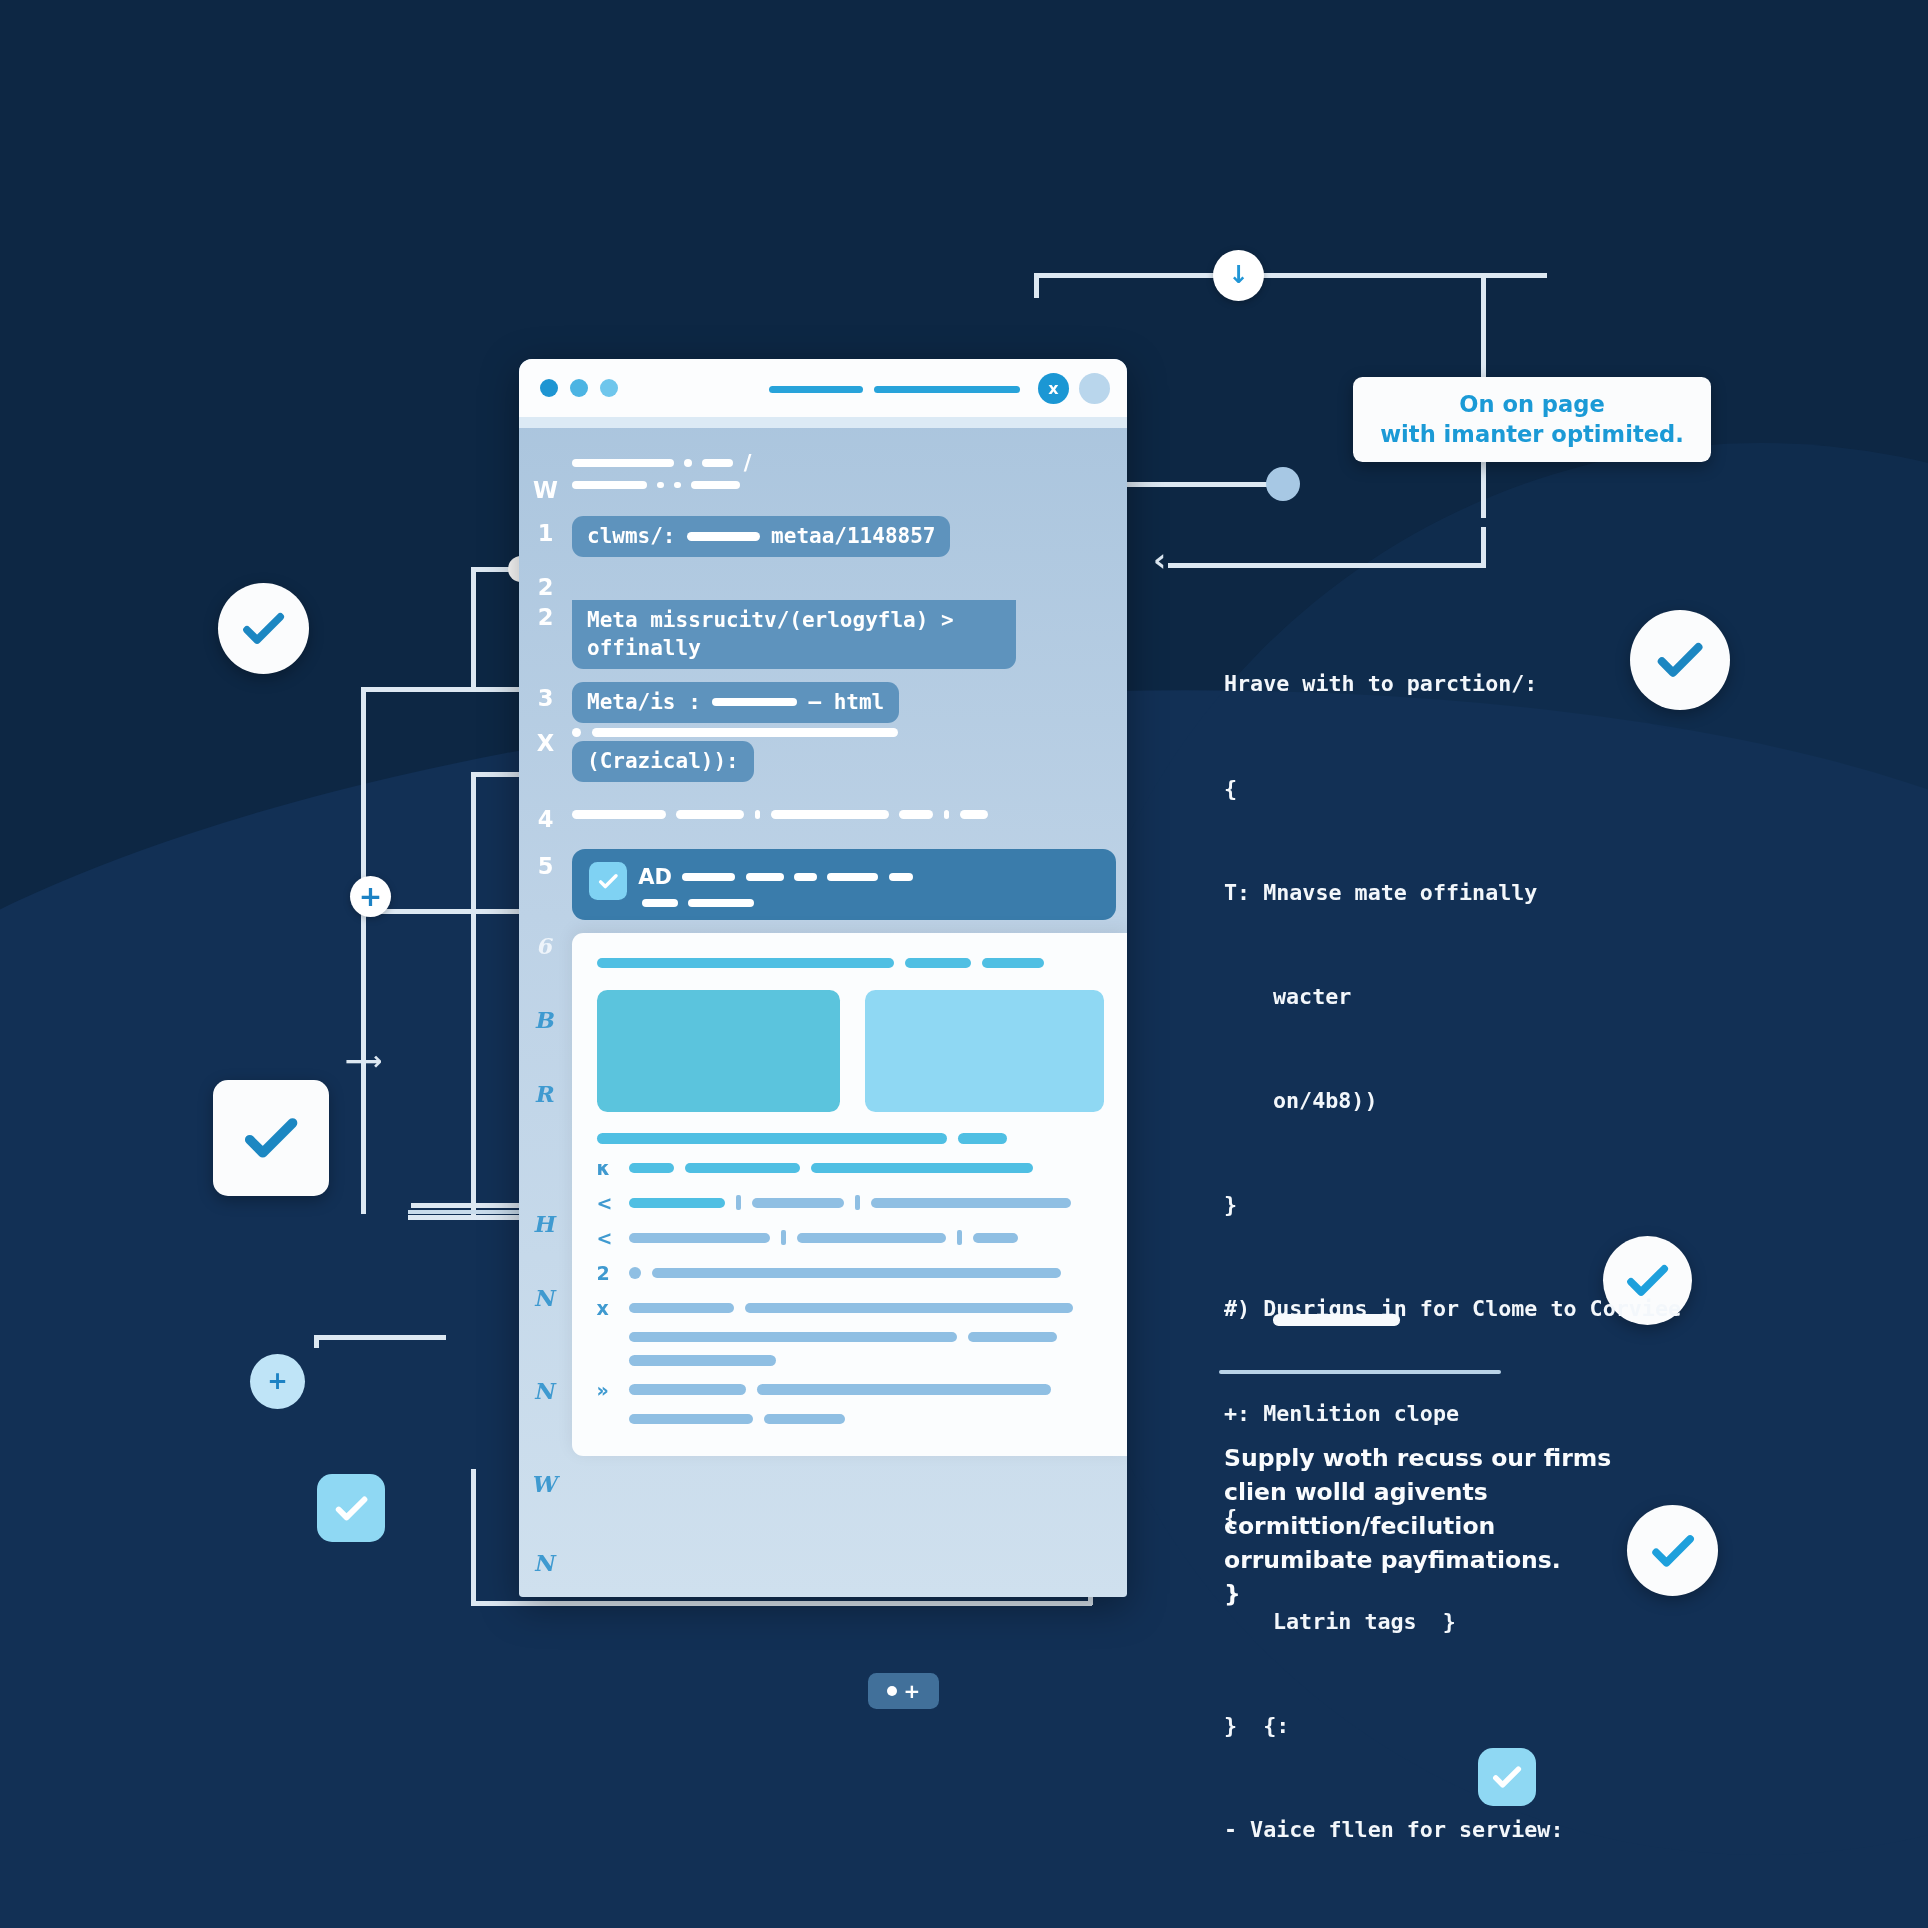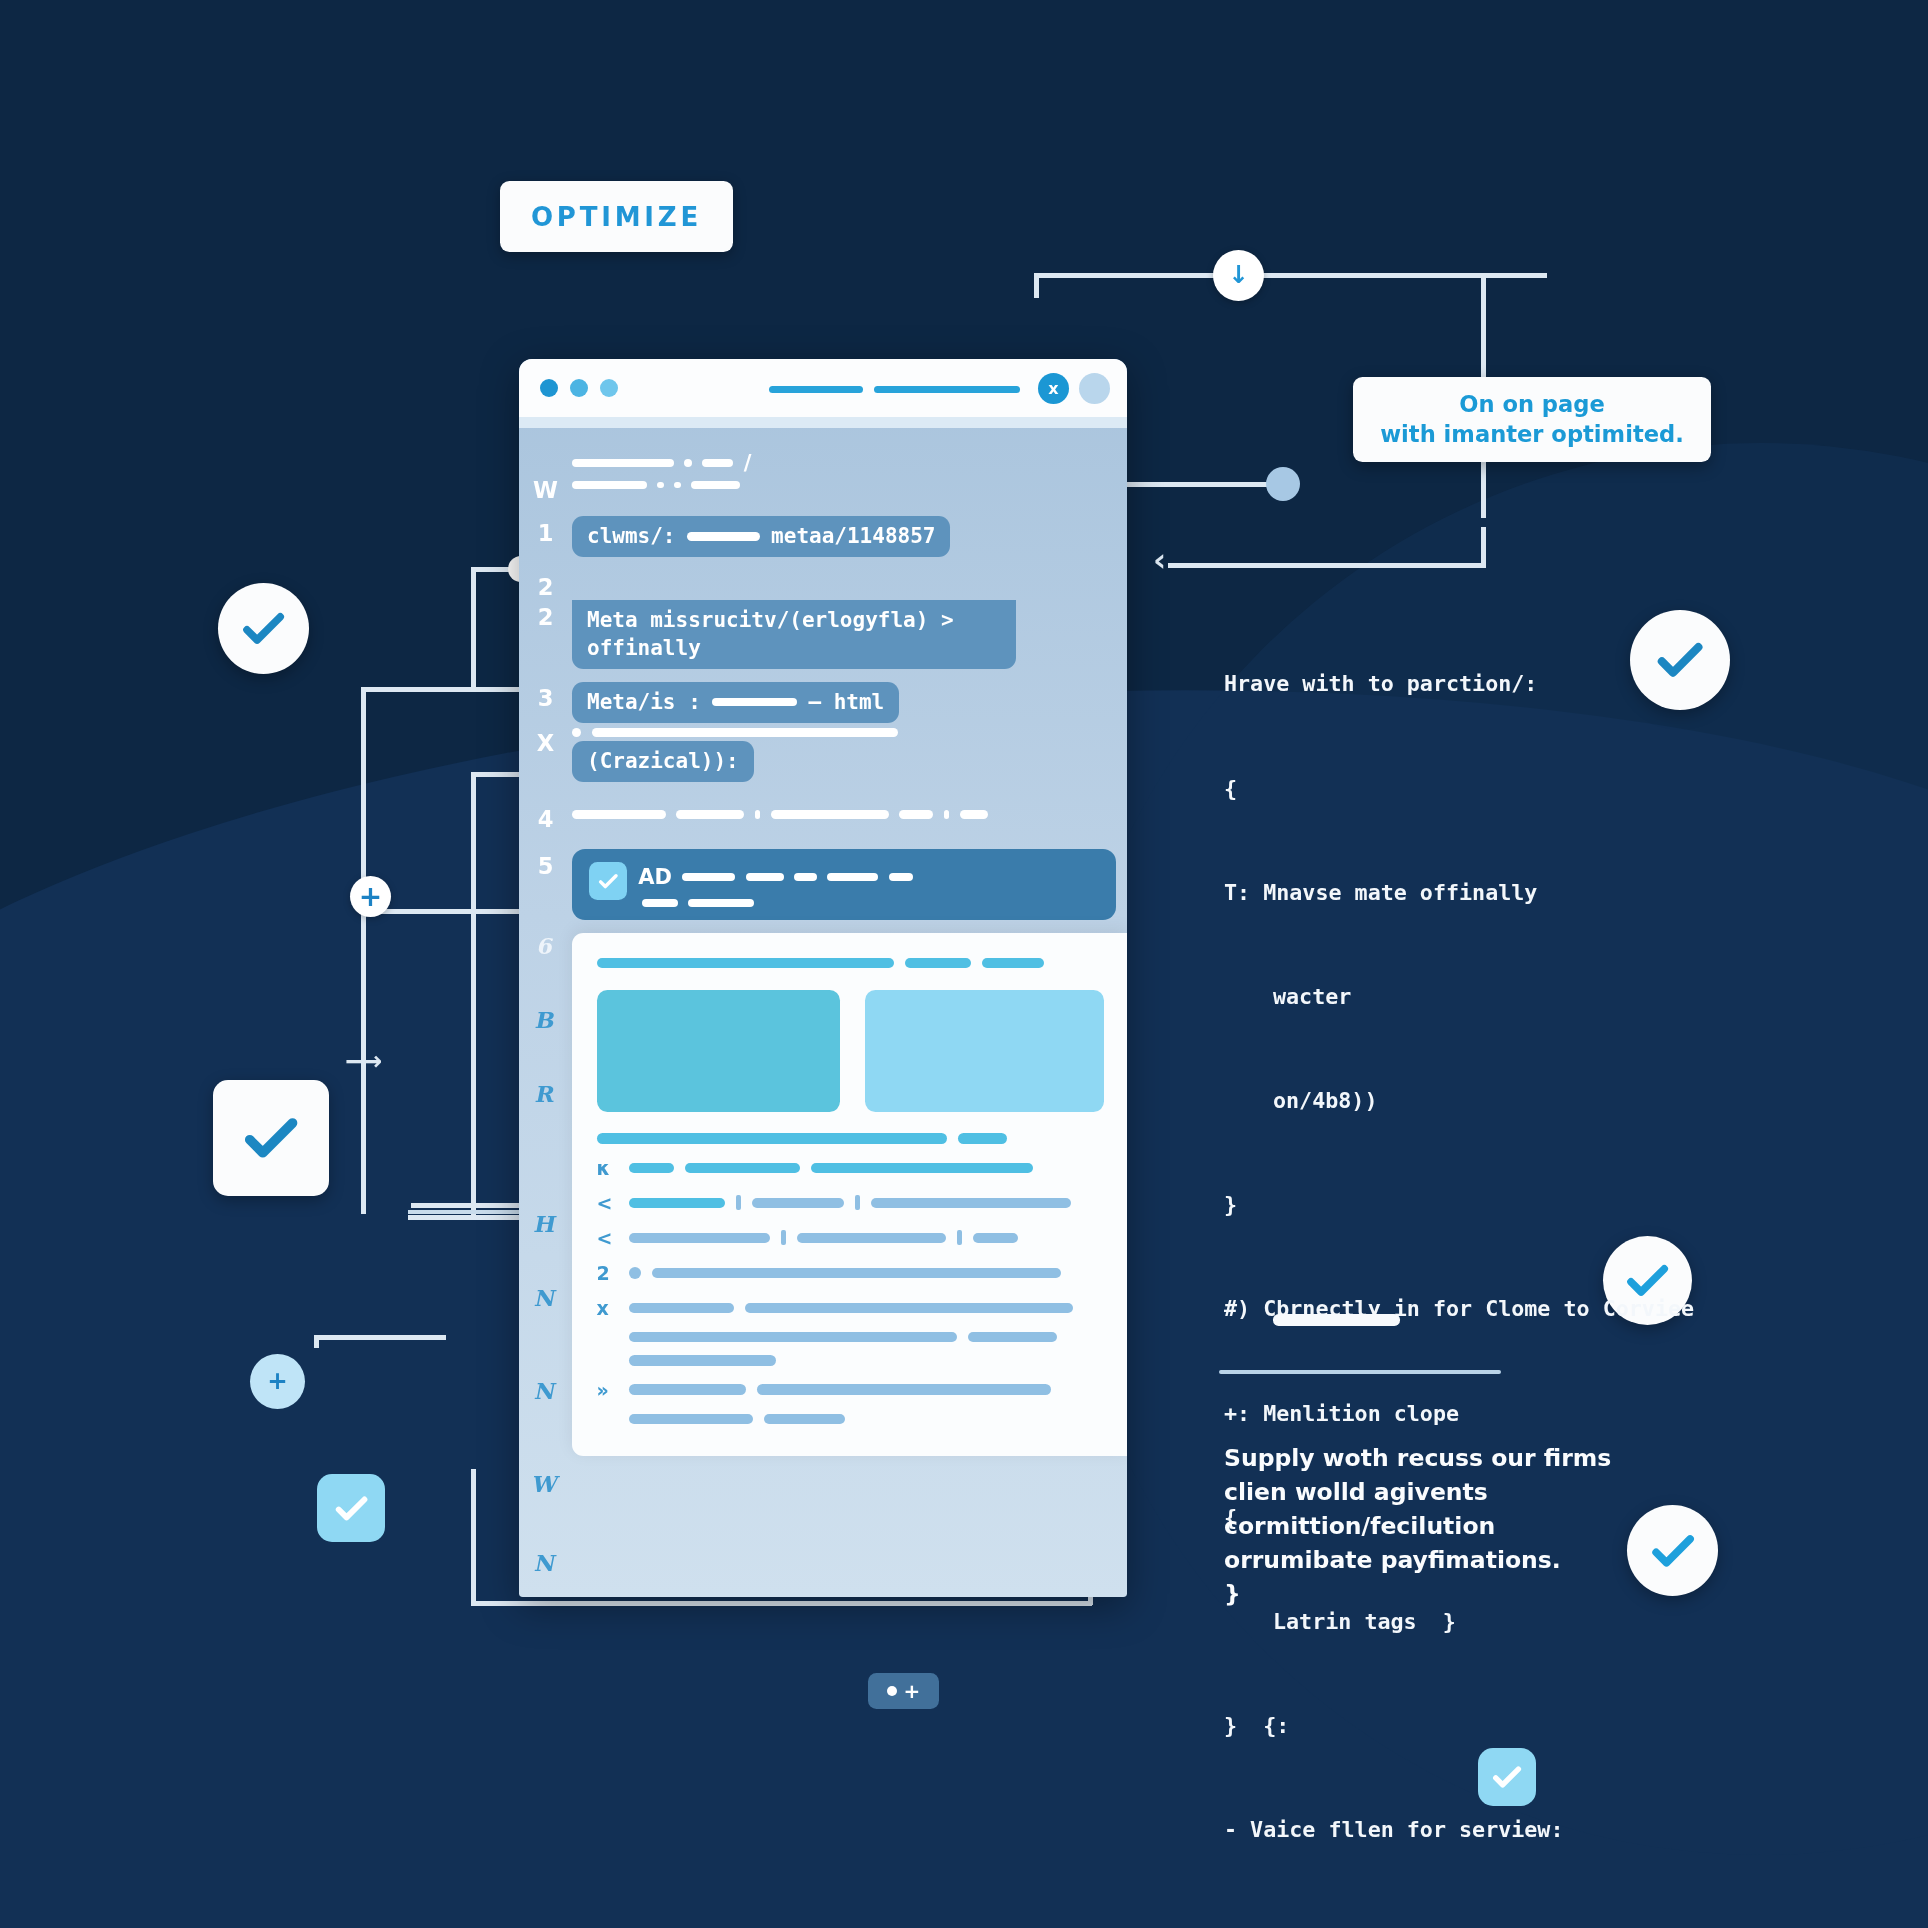--- a/index.html
+++ b/index.html
@@ -177,23 +177,20 @@
   .sm-plus-circle span{color:#1c82c4;font-size:24.5px;font-weight:bold;line-height:1;}
 </style>
 </head>
 <body>
 
 <div class="stage">
 
   <div class="bg-swoosh"></div>
   <div class="bg-swoosh2"></div>
 
-  <div class="optimize-badge">
-    <span>OPTIMIZE</span>
-  </div>
 
   <div class="conn h" style="left:1034px;top:273px;width:513px;"></div>
   <div class="conn v" style="left:1034px;top:273px;height:24.5px;"></div>
   <div class="conn v" style="left:1481px;top:273px;height:245px;"></div>
   <div class="conn h" style="left:1168px;top:563px;width:318px;"></div>
   <div class="conn v" style="left:1481px;top:527px;height:40px;"></div>
   <div class="caret" style="left:1153px;top:544px;">‹</div>
 
   <div class="node-circle plain" style="left:1213px;top:250px;width:51px;height:51px;">
     <span class="arrow-glyph">↓</span>
@@ -480,21 +477,21 @@
     </div>
   </div>
 
   <div class="codeblock">
     <div>Hrave with to parction/:</div>
     <div>{</div>
     <div>T: Mnavse mate offinally</div>
     <div class="ind2">wacter</div>
     <div class="ind2">on/4b8))</div>
     <div>}</div>
-    <div>#) Cbrnectly in for Clome to Corviee</div>
+    <div>#) Dusrigns in for Clome to Corviee</div>
     <div>+: Menlition clope</div>
     <div>{</div>
     <div class="ind2">Latrin tags  }</div>
     <div>}  {:</div>
     <div>- Vaice fllen for serview:</div>
     
     
     
     
     

